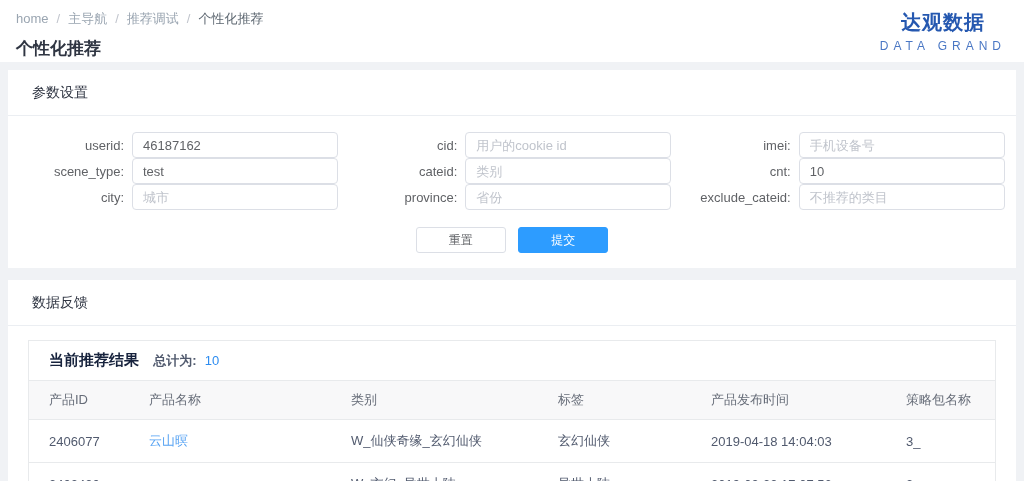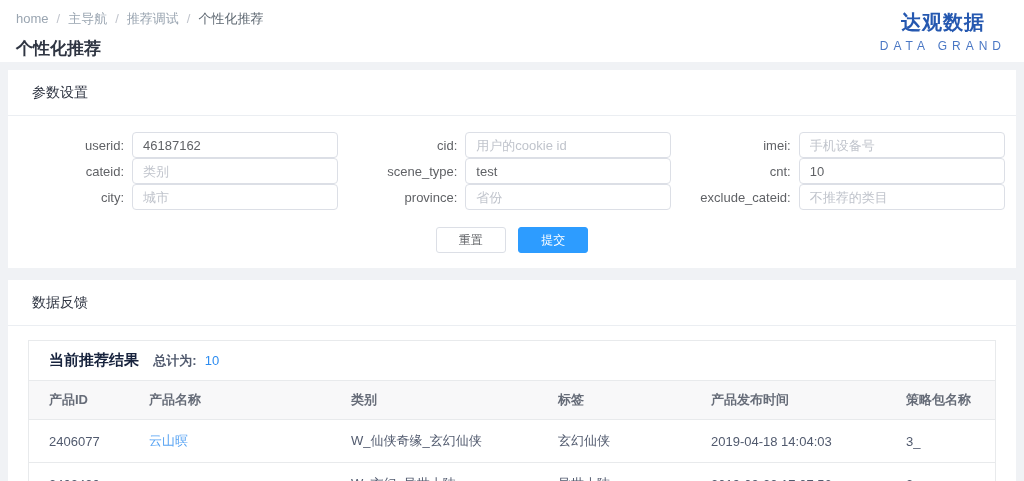--- a/index.html
+++ b/index.html
@@ -89,21 +89,21 @@
   .form-input::placeholder { color: #c0c4cc; }
 
   .form-buttons {
     text-align: center;
     padding: 17px 0 15px 0;
   }
   .btn {
     display: inline-block;
     height: 26px;
     line-height: 24px;
-    padding: 0 22px;
+    padding: 0 32px;
     font-size: 12px;
     border-radius: 3px;
     cursor: pointer;
     border: 1px solid #dcdfe6;
     background: #fff;
     color: #606266;
     font-family: Liberation Sans, sans-serif;
   }
   .btn-primary {
     background: #2d9cff;
@@ -141,21 +141,21 @@
 
   table.result-table {
     width: 100%;
     border-collapse: collapse;
     table-layout: fixed;
     font-size: 13px;
   }
   .result-table th {
     background: #f8f8f9;
     color: #666c78;
-    font-weight: 700;
+    font-weight: 400;
     text-align: left;
     padding: 10px 0 10px 20px;
     border-top: 1px solid #e8eaec;
     border-bottom: 1px solid #e8eaec;
     white-space: nowrap;
     overflow: hidden;
   }
   .result-table td {
     padding: 12px 0 12px 20px;
     color: #515a6e;
@@ -200,26 +200,26 @@
     <div class="form-field">
       <span class="form-label">cid:</span>
       <input class="form-input" type="text" placeholder="用户的cookie id" style="">
     </div>
     <div class="form-field">
       <span class="form-label">imei:</span>
       <input class="form-input" type="text" placeholder="手机设备号" style="">
     </div>
 
     <div class="form-field">
+      <span class="form-label">scene_type:</span>
+      <input class="form-input" type="text" value="test" style="">
+    </div>
+    <div class="form-field">
       <span class="form-label">cateid:</span>
       <input class="form-input" type="text" placeholder="类别" style="">
-    </div>
-    <div class="form-field">
-      <span class="form-label">scene_type:</span>
-      <input class="form-input" type="text" value="test" style="">
     </div>
     <div class="form-field">
       <span class="form-label">cnt:</span>
       <input class="form-input" type="text" value="10" style="">
     </div>
 
     <div class="form-field">
       <span class="form-label">city:</span>
       <input class="form-input" type="text" placeholder="城市" style="">
     </div>

